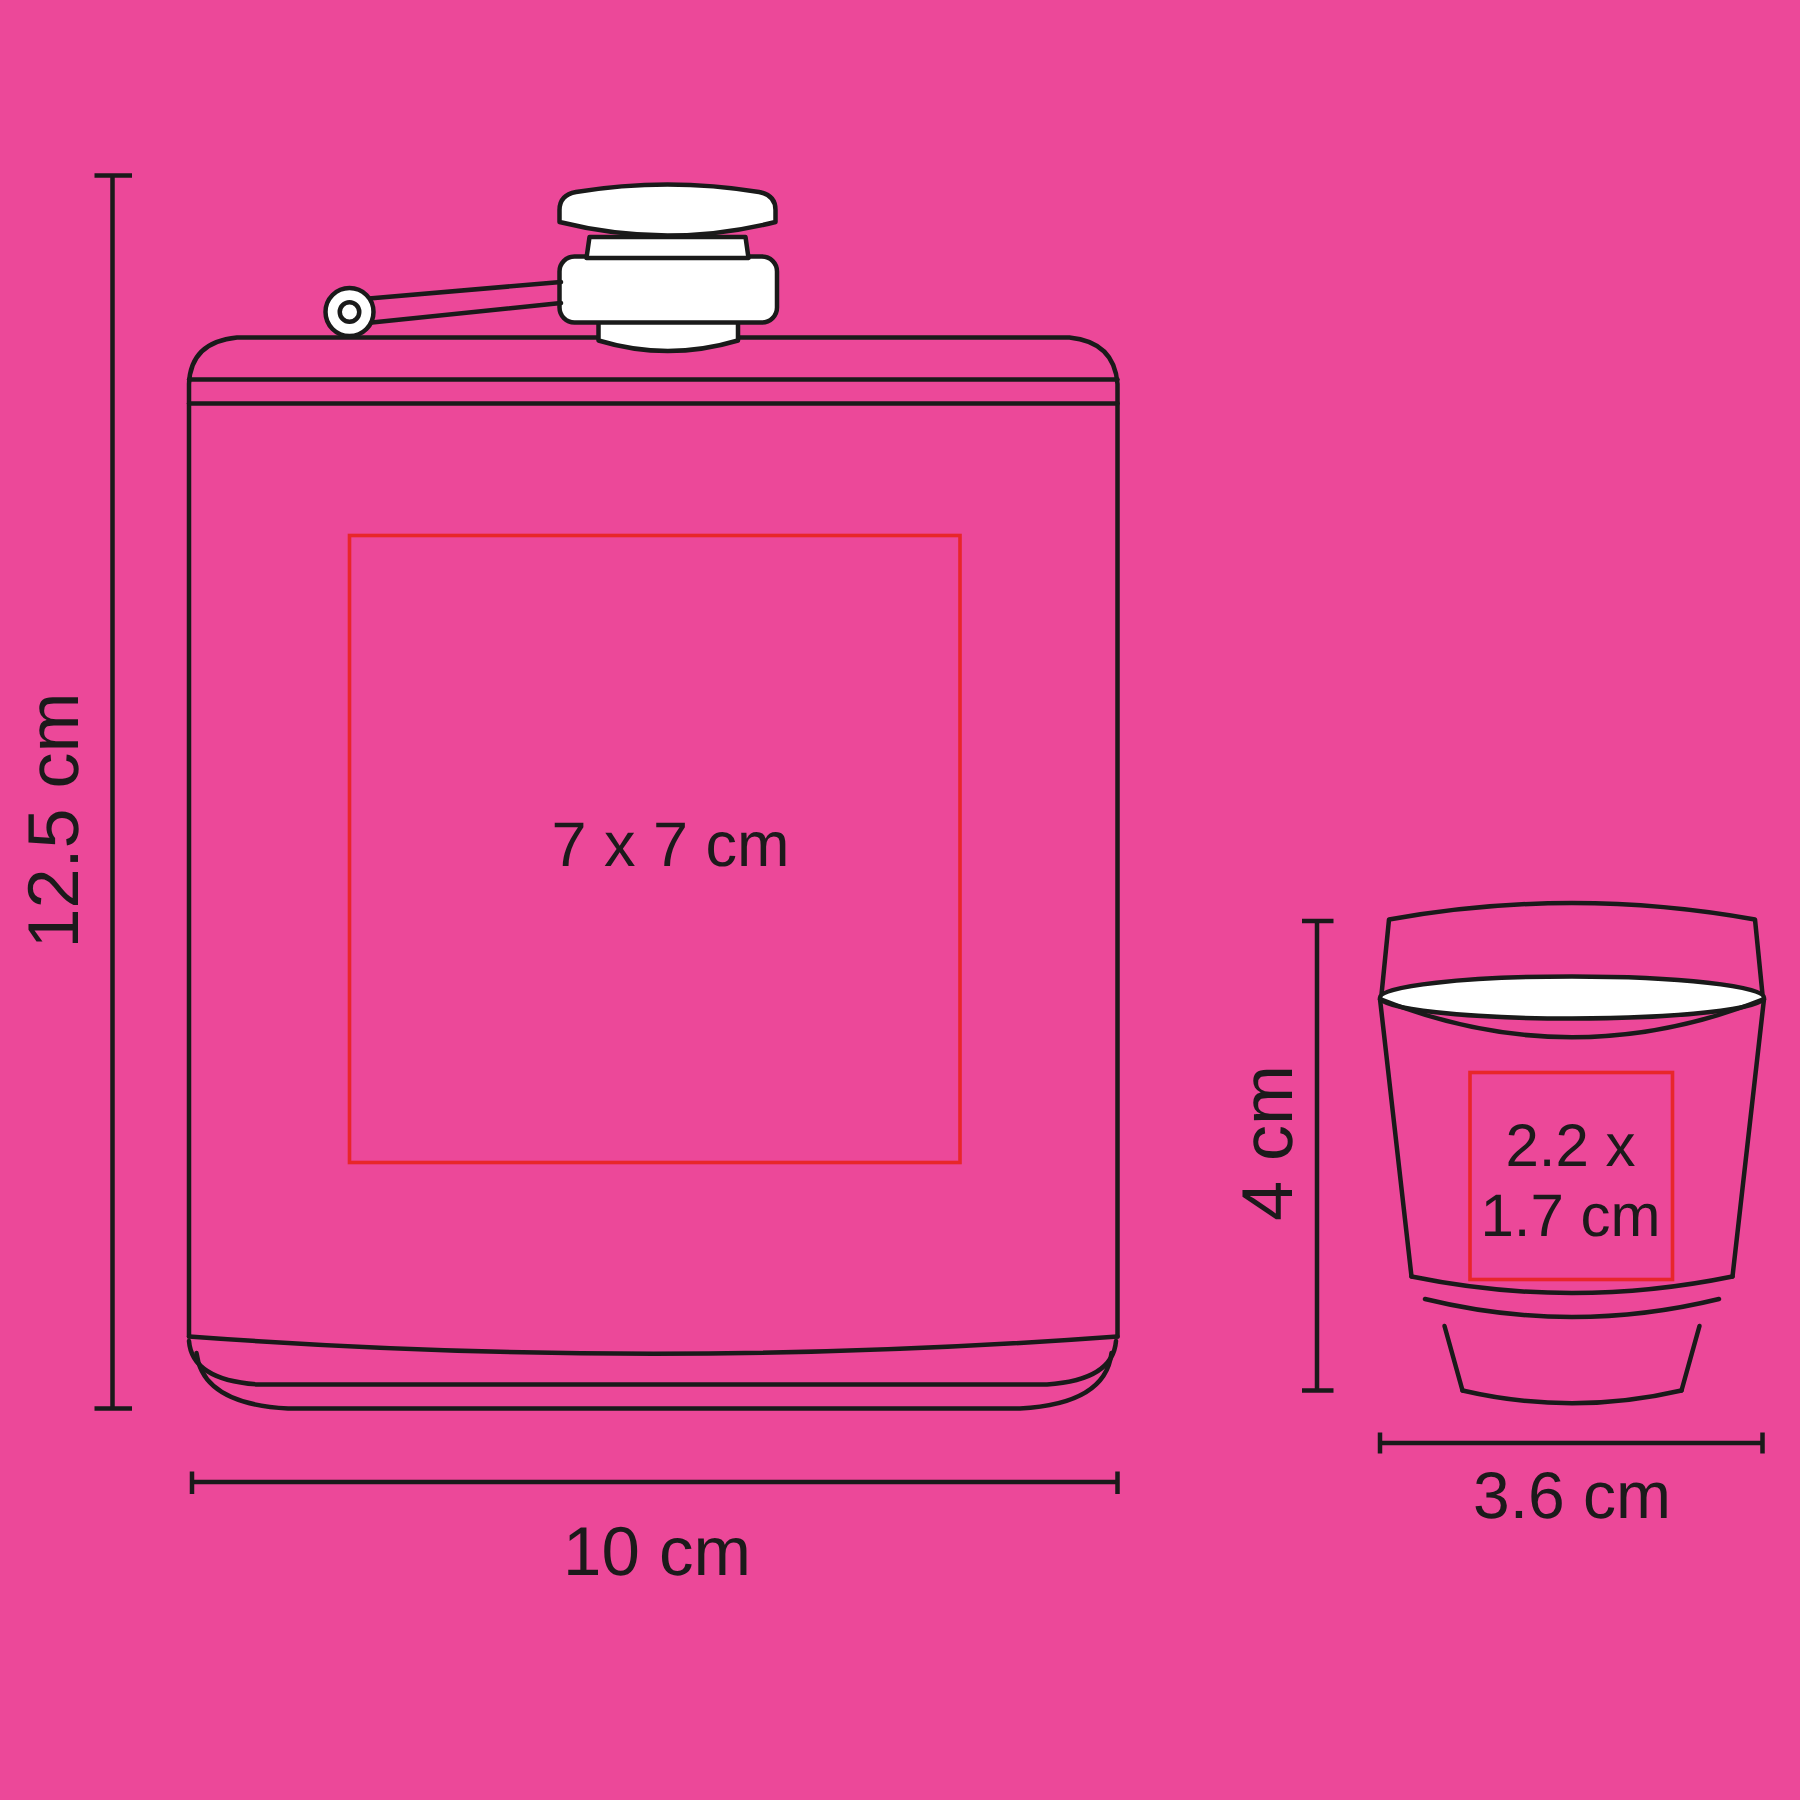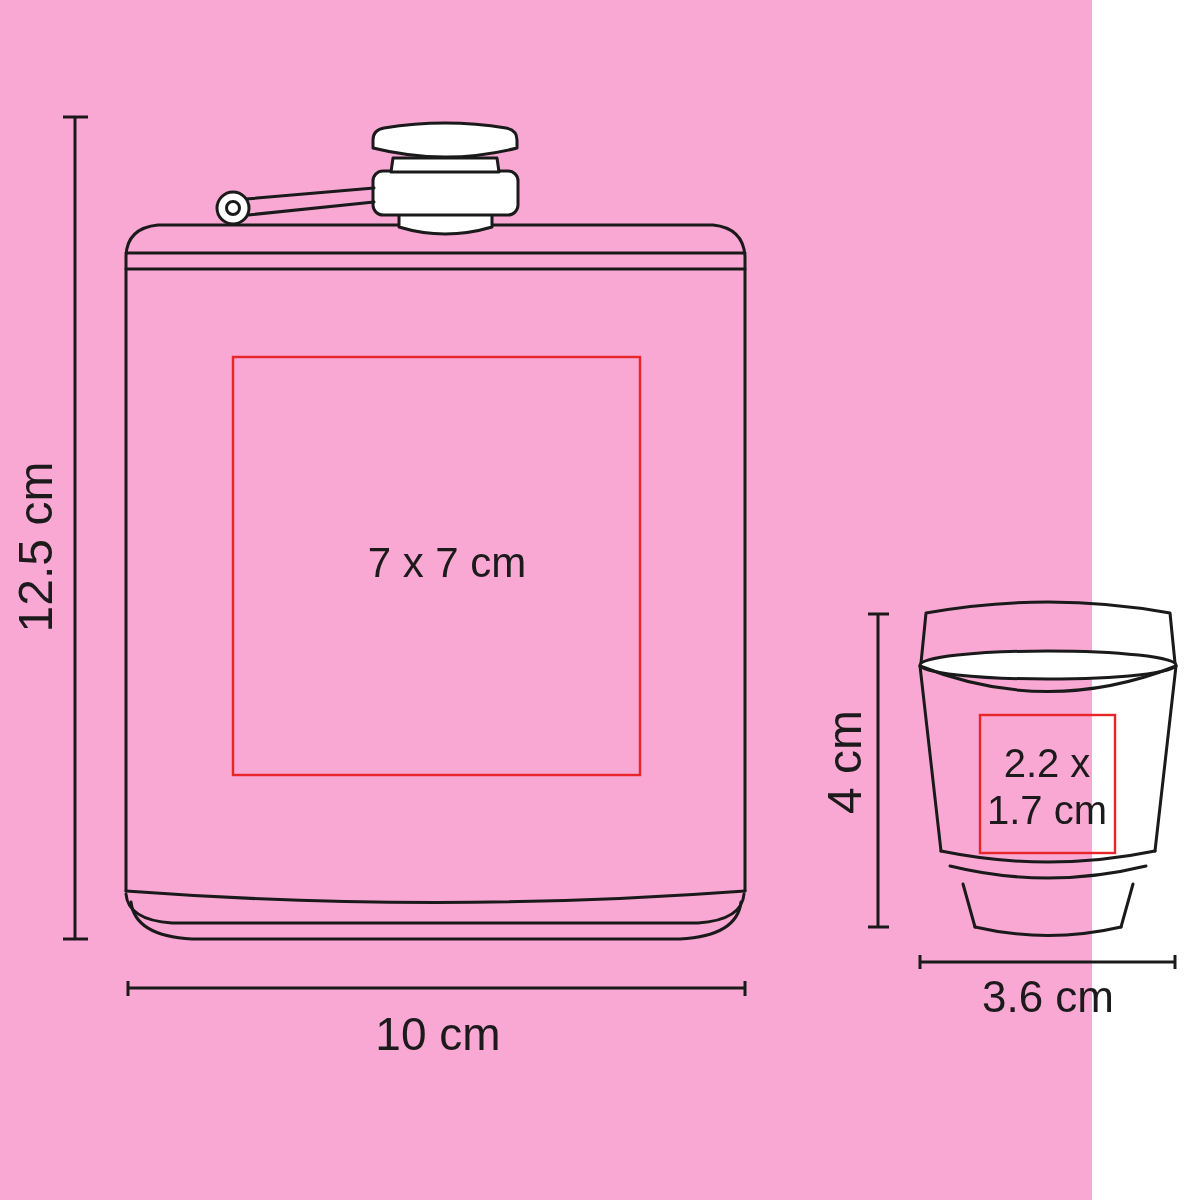--- a/index.html
+++ b/index.html
@@ -5,23 +5,23 @@
   html, body {
     margin: 0;
     padding: 0;
     background: #ffffff;
     width: 1200px;
     height: 1200px;
     overflow: hidden;
   }
   .stage {
     position: relative;
-    width: 1092px;
+    width: 1200px;
     height: 1200px;
-    background: #f9a8d4;
+    background: #ec4899;
     text-align: center;
   }
   svg { display: block; }
   .outline {
     fill: none;
     stroke: #1a1a1a;
     stroke-width: 3;
     stroke-linecap: round;
     stroke-linejoin: round;
   }

